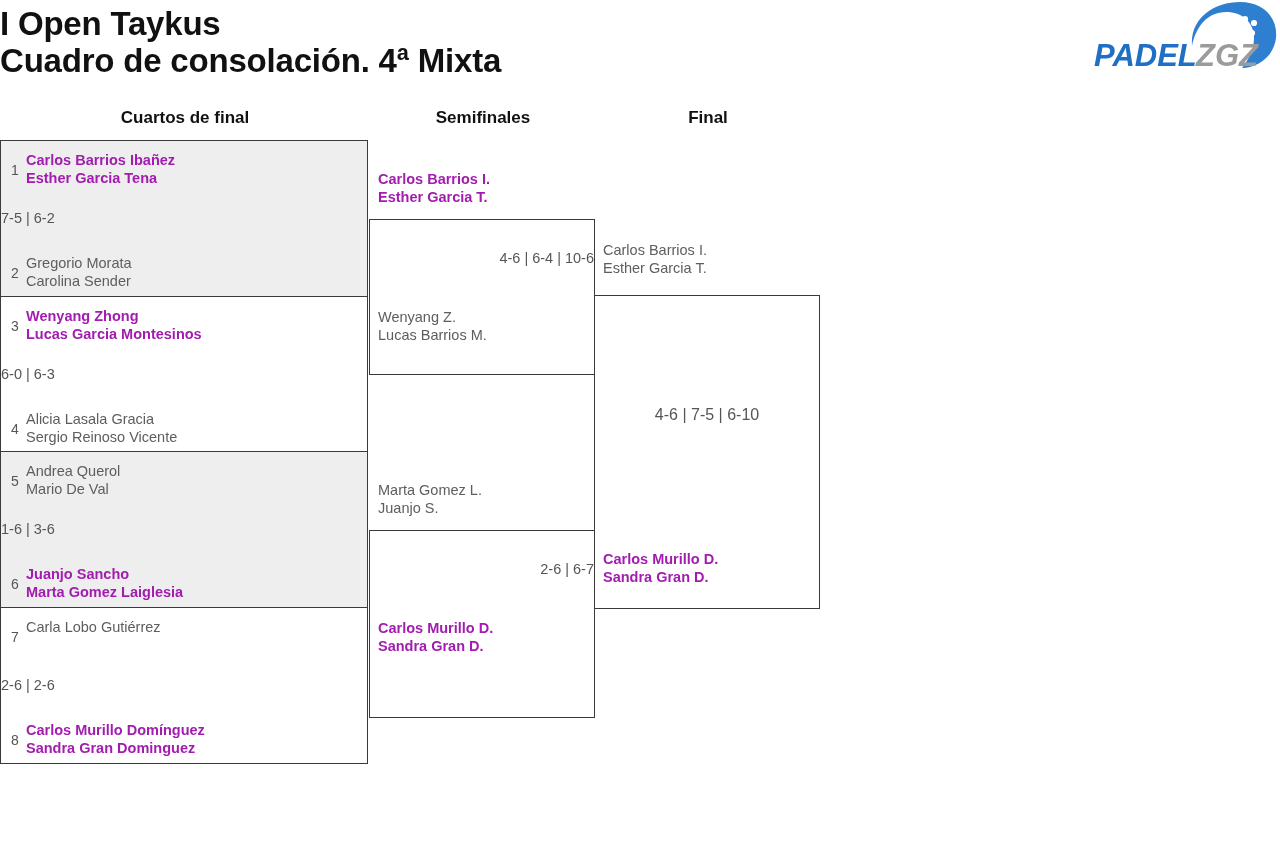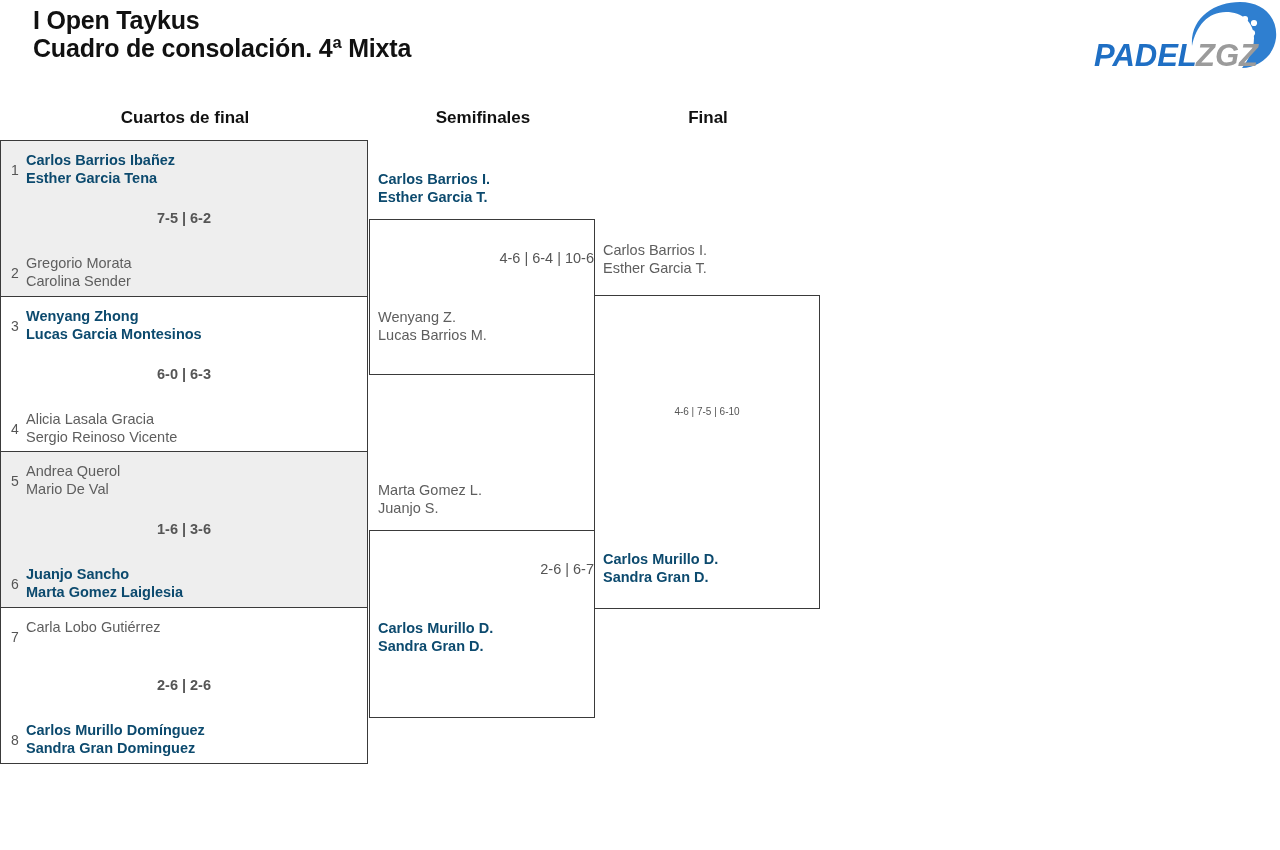--- a/index.html
+++ b/index.html
@@ -22,26 +22,25 @@
     position: absolute;
     left: 0; top: 0;
     width: 1280px; height: 95px;
   }
   .title-block {
     position: absolute;
     left: 0; top: 6px;
     line-height: 1.12;
   }
   .title-line {
-    font-size: 25px;
+    font-size: 33px;
     font-weight: 700;
     letter-spacing: -0.2px;
     color: #111111;
     white-space: nowrap;
-    padding-left: 33px;
   }
 
   
   .logo {
     position: absolute;
     right: 2px; top: 0px;
     width: 186px; height: 80px;
   }
   .logo svg { display: block; }
 
@@ -99,27 +98,26 @@
     right: 8px;
     font-size: 14.5px;
     line-height: 18px;
   }
   .qf-team-top { top: 10px; }
   .qf-team-bot { top: 113px; }
   .qf-score {
     position: absolute;
     left: 0; right: 0;
     top: 69px;
-    text-align: center;
+    text-align: left;
     font-size: 14.5px;
     color: #555555;
-    font-weight: bold;
-  }
-
-  .winner { color: #0c4a6e; font-weight: 700; }
+  }
+
+  .winner { color: #a21caf; font-weight: 700; }
   .loser  { color: #5e5e5e; font-weight: 400; }
 
   
   .sf-box {
     position: absolute;
     left: 369px;
     width: 226px;
     border: 1px solid #3a3a3a;
     box-sizing: border-box;
     background: transparent;
@@ -161,21 +159,21 @@
     font-size: 14.5px;
     line-height: 18px;
   }
   .fn-team-top { top: -55px; }
   .fn-team-bot { top: 254px; }
   .fn-score {
     position: absolute;
     left: 0; right: 0;
     top: 110px;
     text-align: center;
-    font-size: 10px;
+    font-size: 16px;
     color: #555555;
   }
 
   .team-line { display: block; white-space: nowrap; }
 </style>
 </head>
 <body>
 
 <div class="page-header">
   <div class="title-block">

